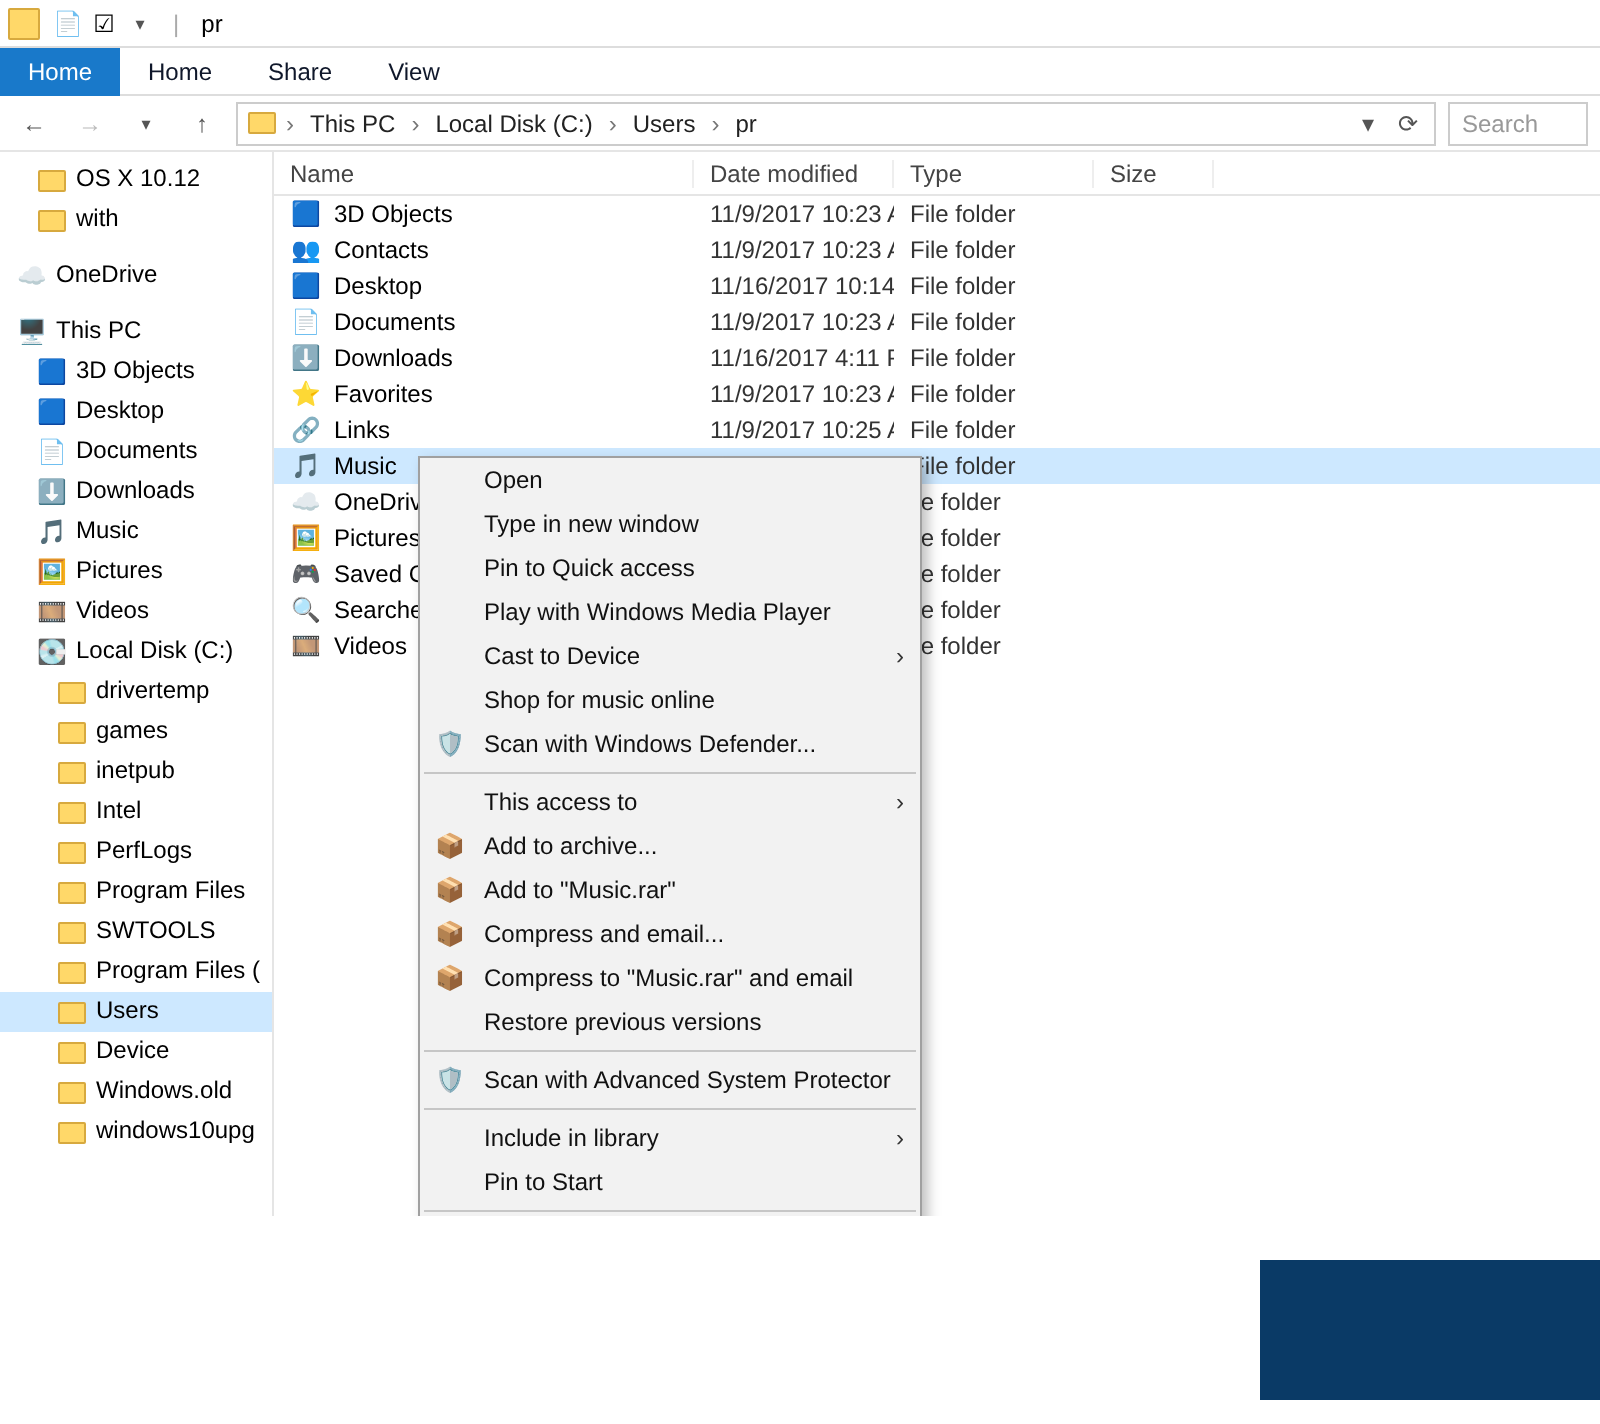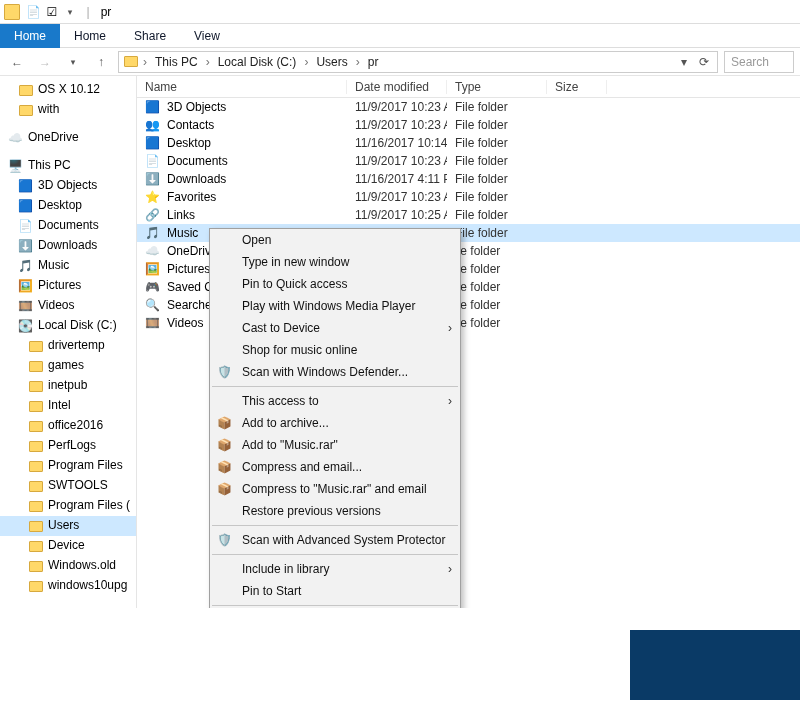--- a/index.html
+++ b/index.html
@@ -188,26 +188,20 @@
       <div class="treeitem ind2">
         <span class="ti-icon">
           <span class="folder"></span>
         </span>
         <span>Intel</span>
       </div>
       <div class="treeitem ind2">
         <span class="ti-icon">
           <span class="folder"></span>
         </span>
-        <span>office2016</span>
-      </div>
-      <div class="treeitem ind2">
-        <span class="ti-icon">
-          <span class="folder"></span>
-        </span>
         <span>PerfLogs</span>
       </div>
       <div class="treeitem ind2">
         <span class="ti-icon">
           <span class="folder"></span>
         </span>
         <span>Program Files</span>
       </div>
       <div class="treeitem ind2">
         <span class="ti-icon">

